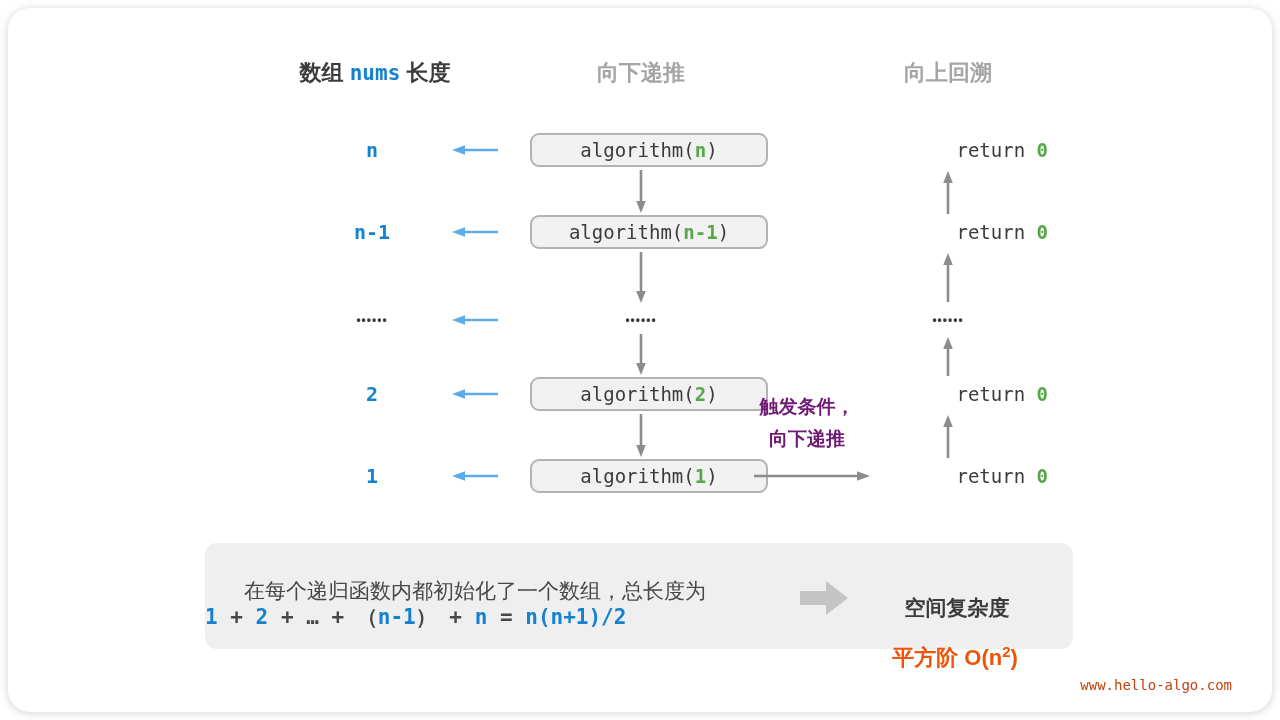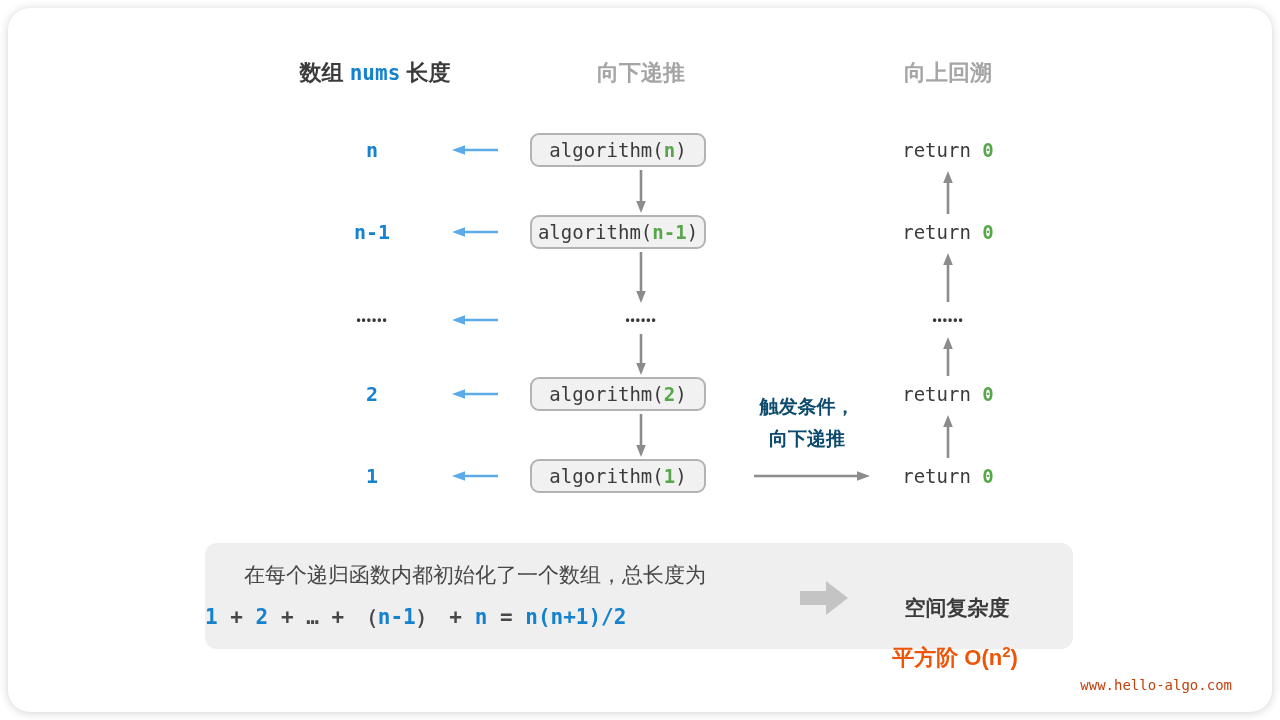--- a/index.html
+++ b/index.html
@@ -11,26 +11,26 @@
   .mono{font-family:"DejaVu Sans Mono","Liberation Mono",monospace;}
   .dark{color:#3b3b3b;}
   .grayt{color:#a5a5a5;}
   .blue{color:#1581cf;}
   .green{color:#57a64a;}
   .orange{color:#ee5508;margin-top:37px;}
   .bold{font-weight:700;}
   .hdr{font-size:22px;font-weight:700;line-height:28px;text-align:center;white-space:pre;}
   .hdr .code{font-size:21px;}
   .rowlabel{font-size:20px;font-weight:700;line-height:28px;text-align:center;}
-  .callbox{width:176px;height:34px;background:#f1f1f1;border:2px solid #b3b3b3;border-radius:9px;
+  .callbox{width:238px;height:34px;background:#f1f1f1;border:2px solid #b3b3b3;border-radius:9px;
            display:flex;align-items:center;justify-content:center;font-size:19px;line-height:19px;
            box-sizing:border-box;white-space:pre;}
-  .ret{font-size:19px;line-height:28px;text-align:center;white-space:pre;}
+  .ret{font-size:19px;line-height:28px;text-align:right;white-space:pre;}
   .dots{font-size:12px;font-weight:700;letter-spacing:1px;line-height:28px;text-align:center;color:#3b3b3b;}
-  .trigger{font-size:19px;font-weight:700;line-height:32px;text-align:center;color:#0c4a6e;white-space:pre;}
+  .trigger{font-size:19px;font-weight:700;line-height:32px;text-align:center;color:#701a75;white-space:pre;}
   .panel{background:#efefef;border-radius:12px;}
   .panel-line1{font-size:21px;line-height:30px;color:#474747;text-align:center;white-space:pre;}
   .formula{font-size:21px;font-weight:700;line-height:30px;text-align:left;white-space:pre;
            font-family:"DejaVu Sans Mono","Liberation Mono",monospace;}
   .formula .op{color:#474747;font-weight:700;}
   .result-title{font-size:21px;font-weight:700;color:#3b3b3b;text-align:center;line-height:28px;margin-top:38px;}
   .result-value{font-size:22px;font-weight:700;text-align:center;line-height:28px;white-space:pre;}
   .result-value sup{font-size:15px;}
   .watermark{font-size:14px;color:#c2410c;text-align:right;line-height:18px;}
   svg{display:block;}
@@ -119,21 +119,21 @@
       <polygon points="6,1 1.2,13 10.8,13" fill="#8c8c8c"></polygon>
     </svg>
 
   <svg class="abs" style="left:754px;top:470px;" width="118" height="12" viewBox="0 0 118 12">
       <line x1="0" y1="6" x2="105" y2="6" stroke="#8c8c8c" stroke-width="2.6"></line>
       <polygon points="116,6 103,1.2 103,10.8" fill="#8c8c8c"></polygon>
     </svg>
   <div class="abs trigger" style="left:742px;top:391px;width:130px;"><div>触发条件，</div><div>向下递推</div></div>
 
   <div class="abs panel" style="left:205px;top:543px;width:868px;height:106px;"></div>
-  <div class="abs panel-line1" style="left:225px;top:560px;width:500px;">在每个递归函数内都初始化了一个数组，总长度为</div>
+  <div class="abs panel-line1" style="left:225px;top:576px;width:500px;">在每个递归函数内都初始化了一个数组，总长度为</div>
   <div class="abs formula" style="left:205px;top:602px;width:500px;"><span class="blue">1</span><span class="op"> + </span><span class="blue">2</span><span class="op"> + </span><span class="op">…</span><span class="op"> + </span><span class="op">（</span><span class="blue">n-1</span><span class="op">）</span><span class="op"> + </span><span class="blue">n</span><span class="op"> = </span><span class="blue">n(n+1)/2</span></div>
   <svg class="abs" style="left:798px;top:579px;" width="52" height="38" viewBox="0 0 52 38">
       <polygon points="2,12 28,12 28,2 50,19 28,36 28,26 2,26" fill="#c4c4c4"></polygon>
     </svg>
   <div class="abs result-title" style="left:857px;top:556px;width:200px;">空间复杂度</div>
   <div class="abs result-value orange" style="left:855px;top:601px;width:200px;"><span>平方阶 O(n</span><sup>2</sup><span>)</span></div>
 
   <div class="abs watermark mono" style="left:1032px;top:676px;width:200px;">www.hello-algo.com</div>
 </div>
 

